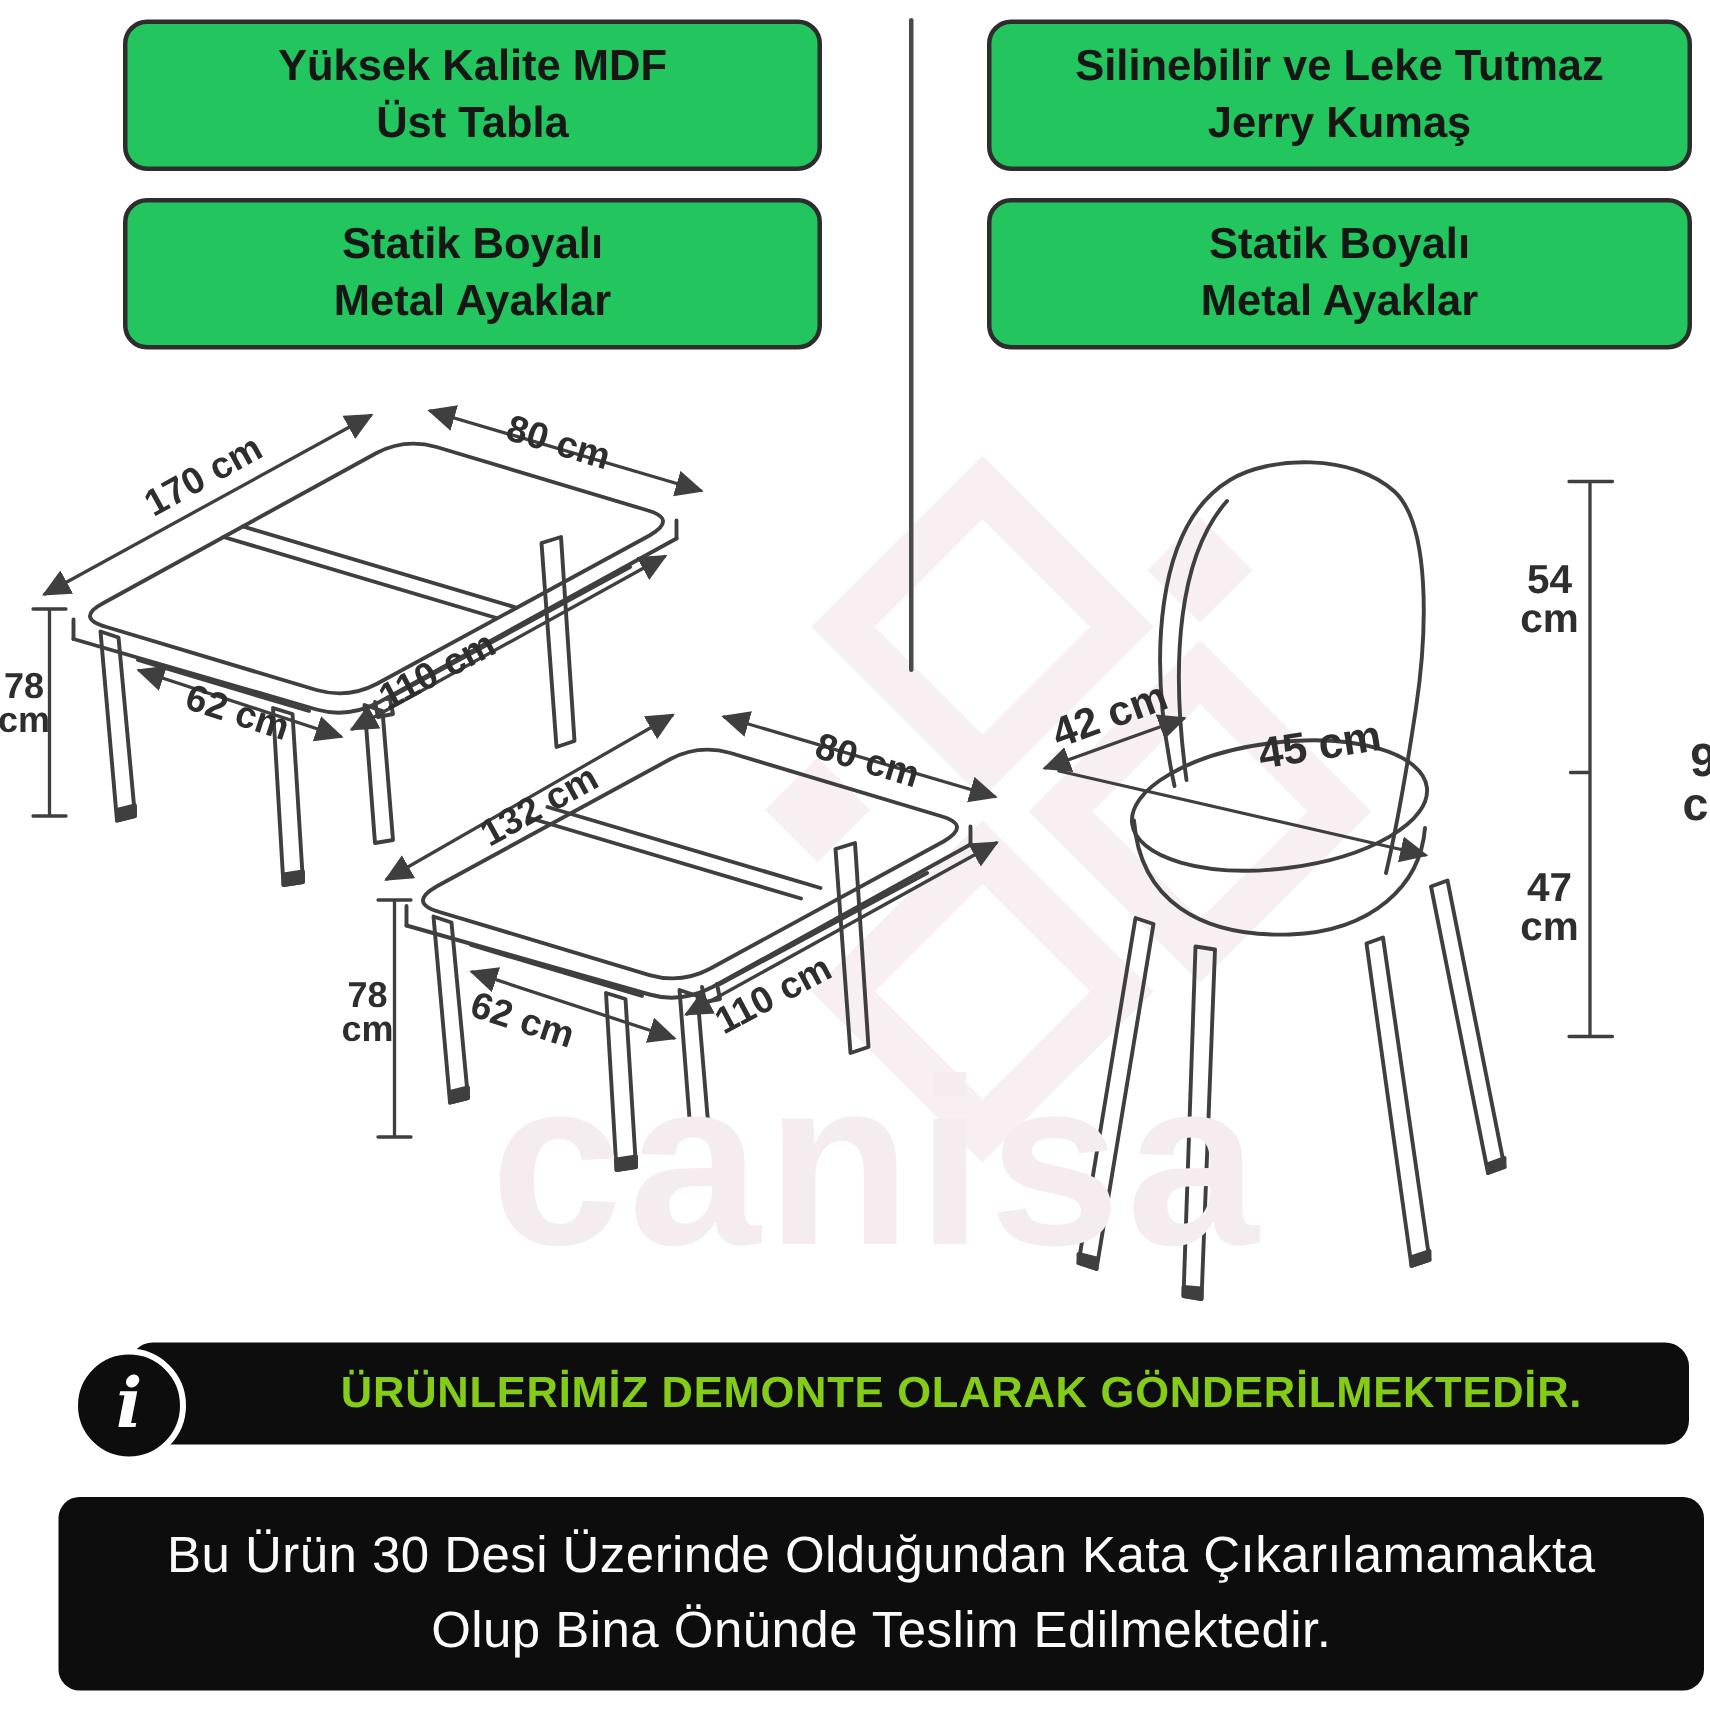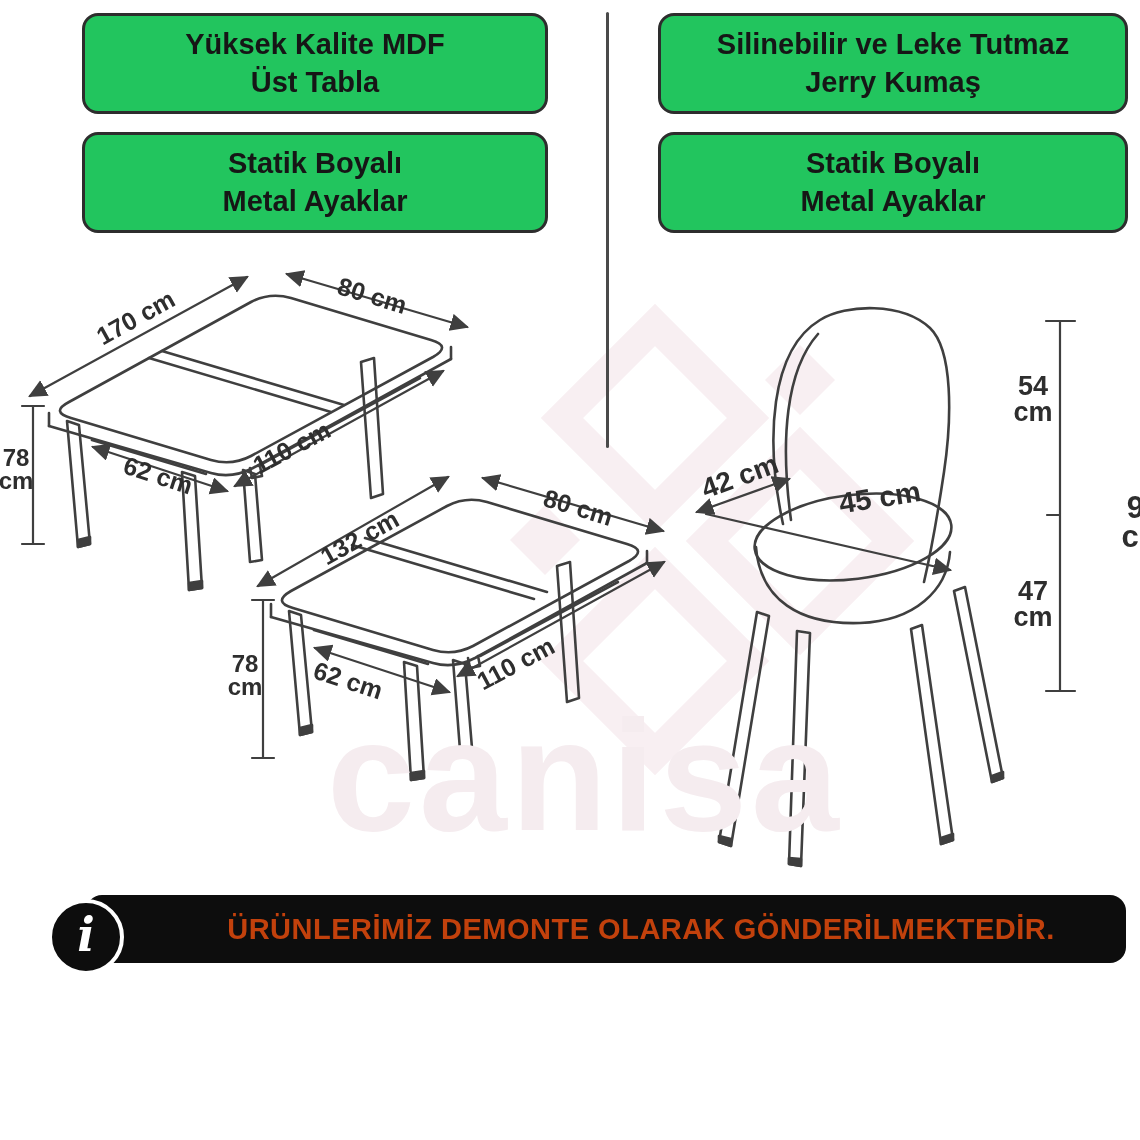--- a/index.html
+++ b/index.html
@@ -31,21 +31,21 @@
   .dim-label{
     position:absolute;font-weight:700;color:#2e2e2e;font-size:25px;white-space:pre-line;
     text-align:center;line-height:0.95;transform-origin:center center;
   }
   
   #info-bar{
     position:absolute;left:86px;top:895px;width:1040px;height:68px;background:#0d0d0d;border-radius:16px;
     display:flex;align-items:center;justify-content:center;
   }
   #info-bar-text{
-    color:#c2410c;font-size:29px;font-weight:700;letter-spacing:.5px;padding-left:70px;white-space:nowrap;
+    color:#84cc16;font-size:29px;font-weight:700;letter-spacing:.5px;padding-left:70px;white-space:nowrap;
   }
   #info-icon{
     position:absolute;left:48px;top:899px;width:68px;height:68px;background:#0d0d0d;
     border:4px solid #ffffff;border-radius:50%;
     display:flex;align-items:center;justify-content:center;
   }
   #info-icon-glyph{
     color:#ffffff;font-family:"DejaVu Serif", serif;font-style:italic;font-weight:700;
     font-size:46px;line-height:1;margin-top:-4px;
   }
@@ -196,14 +196,18 @@
   <div class="dim-label" style="left:1033px;top:605px;transform:translate(-50%,-50%);font-size:27px;">47
 cm</div>
 
   <div id="info-bar">
     <span id="info-bar-text">ÜRÜNLERİMİZ DEMONTE OLARAK GÖNDERİLMEKTEDİR.</span>
   </div>
   <div id="info-icon">
     <span id="info-icon-glyph">i</span>
   </div>
 
+  <div id="delivery-note">
+    <span id="delivery-note-text">Bu Ürün 30 Desi Üzerinde Olduğundan Kata Çıkarılamamakta
+Olup Bina Önünde Teslim Edilmektedir.</span>
+  </div>
 
 </div>
 
 </body></html>

